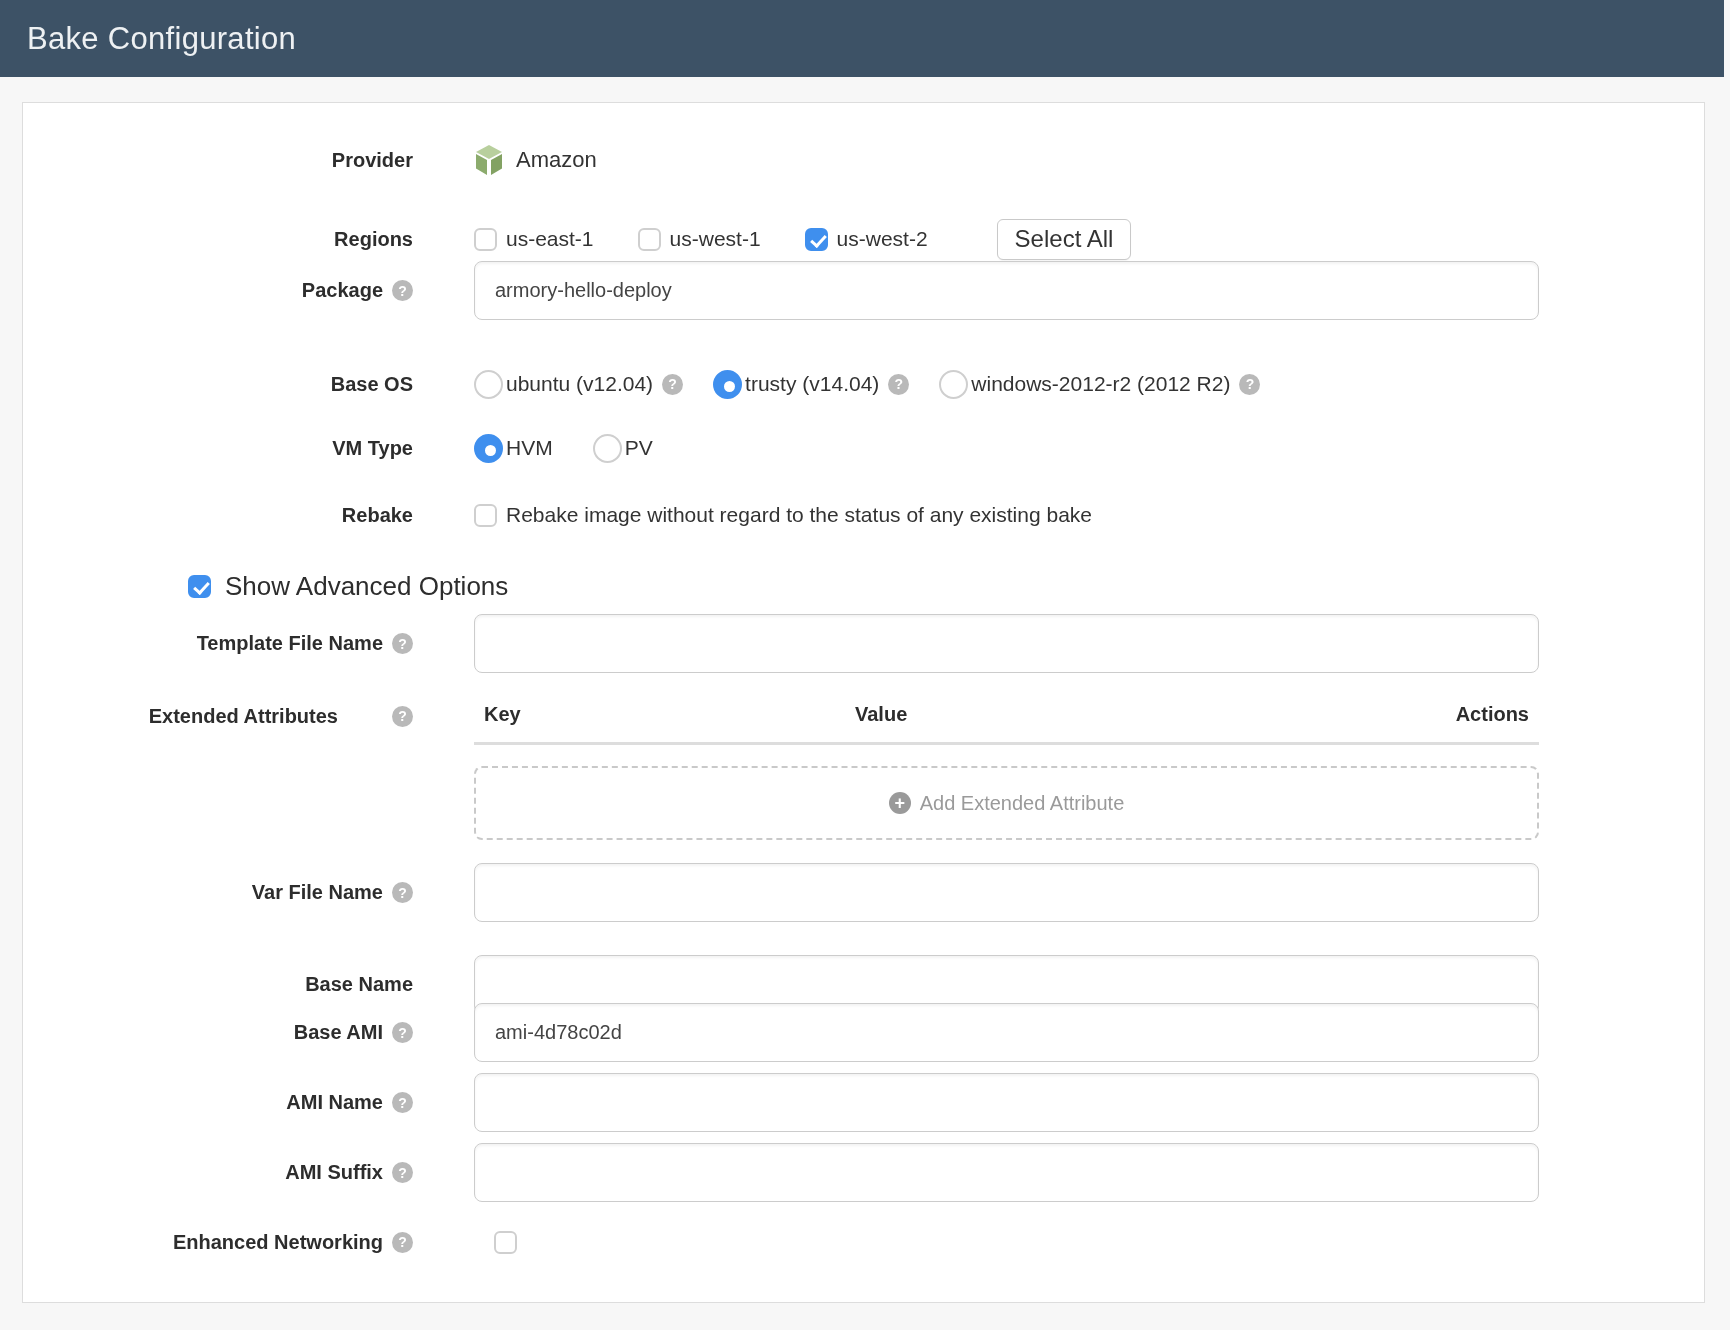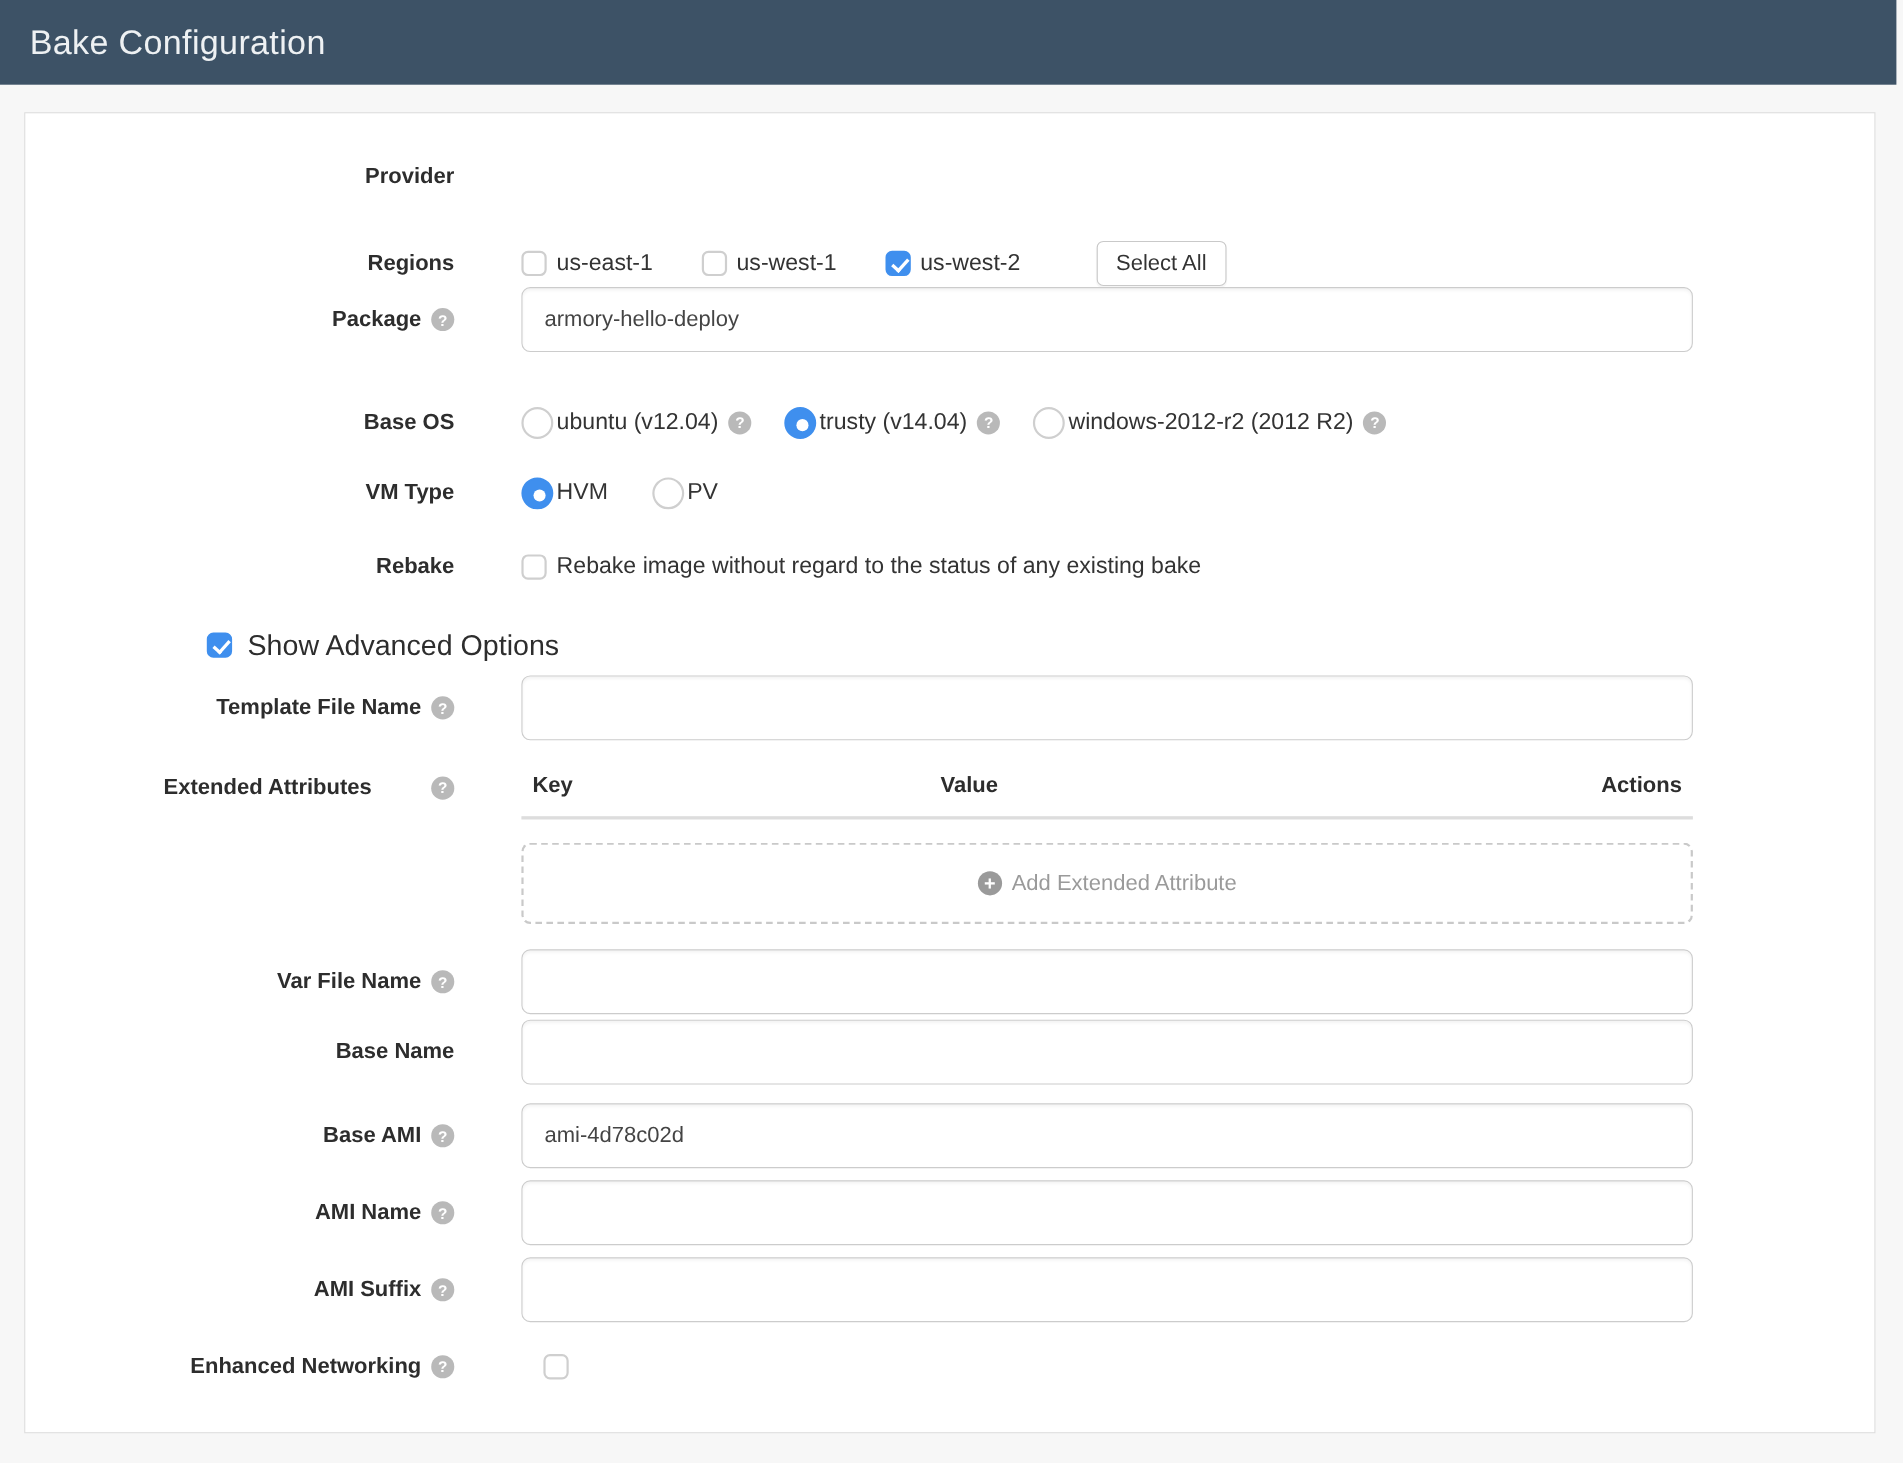--- a/index.html
+++ b/index.html
@@ -106,21 +106,21 @@
   .regions-group .opt { margin-right:44px; }
   .os-group .opt { margin-right:30px; }
   .vm-group .opt { margin-right:40px; }
 
   .btn {
     margin-left:25px;
     height:41px; padding:0 17px;
     background:#fff;
     border:1px solid #c9c9c9; border-radius:6px;
     font-family:"Liberation Sans", sans-serif;
-    font-size:20px; color:#333;
+    font-size:24px; color:#333;
     box-shadow:0 1px 1px rgba(0,0,0,.04);
   }
 
   
   .amazon-ic { width:30px; height:32px; margin-right:12px; flex:0 0 30px; }
   .provider-name { font-size:22px; color:#333; }
 
   
   .showadv { position:absolute; display:flex; align-items:center; left:165px; }
   .showadv .optlbl { margin-left:14px; font-size:26px; font-weight:normal; color:#2d2d2d; }
@@ -156,37 +156,45 @@
   .r-provider { top:38px;  height:38px; }
   .r-regions  { top:115px; height:42px; }
   .r-package  { top:158px; height:59px; }
   .r-baseos   { top:265px; height:32px; }
   .r-vmtype   { top:329px; height:32px; }
   .r-rebake   { top:397px; height:30px; }
   .r-showadv  { top:468px; height:30px; }
   .r-template { top:511px; height:59px; }
   .r-extattr  { top:600px; align-items:flex-start; }
   .r-varfile  { top:760px;  height:59px; }
-  .r-basename { top:830px;  height:46px; }
+  .r-basename { top:858px;  height:46px; }
   .r-baseami  { top:900px;  height:59px; }
   .r-aminame  { top:970px;  height:59px; }
   .r-amisuffix{ top:1040px; height:59px; }
   .r-enhnet   { top:1124px; height:30px;gap:20px; }
 </style>
 </head>
 <body>
 
 <div class="page-header">
   <h1>Bake Configuration</h1>
 </div>
 
 <div class="panel">
 
   <div class="frow r-provider">
     <div class="lbl">Provider</div>
+    <div class="ctn">
+      <svg class="amazon-ic" viewBox="0 0 30 32">
+        <polygon points="15,1 28,8 15,15 2,8" fill="#b8cf9d"></polygon>
+        <polygon points="2,10 13,16 13,31 2,24.5" fill="#8cab6d"></polygon>
+        <polygon points="28,10 17,16 17,31 28,24.5" fill="#83a263"></polygon>
+      </svg>
+      <span class="provider-name">Amazon</span>
+    </div>
   </div>
 
   <div class="frow r-regions">
     <div class="lbl">Regions</div>
     <div class="ctn regions-group">
       <span class="opt">
         <span class="cb"></span>
         <span class="optlbl">us-east-1</span>
       </span>
       <span class="opt">

